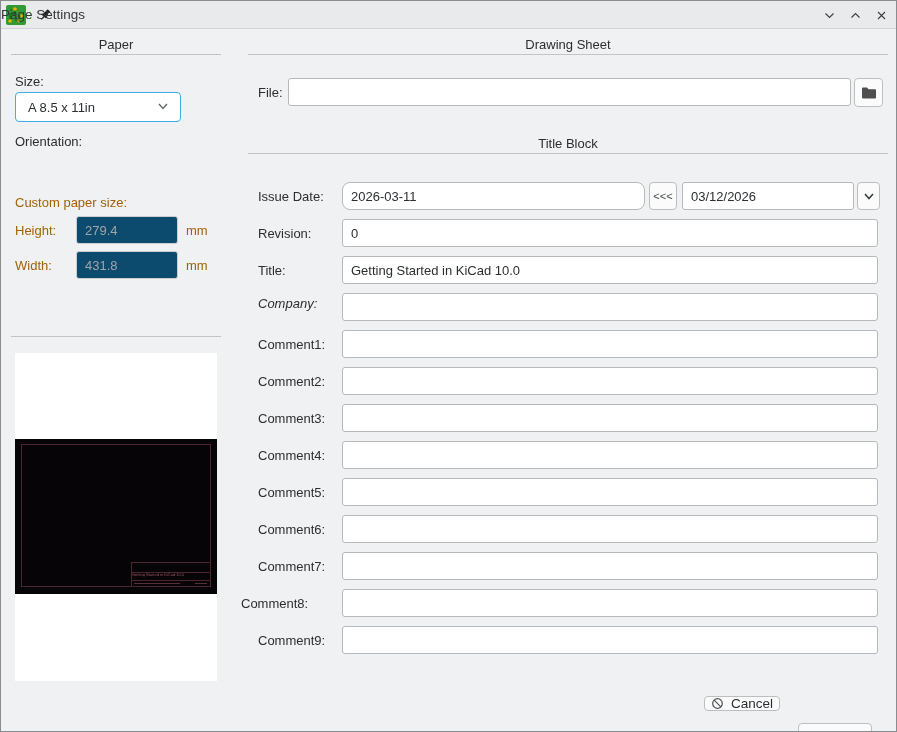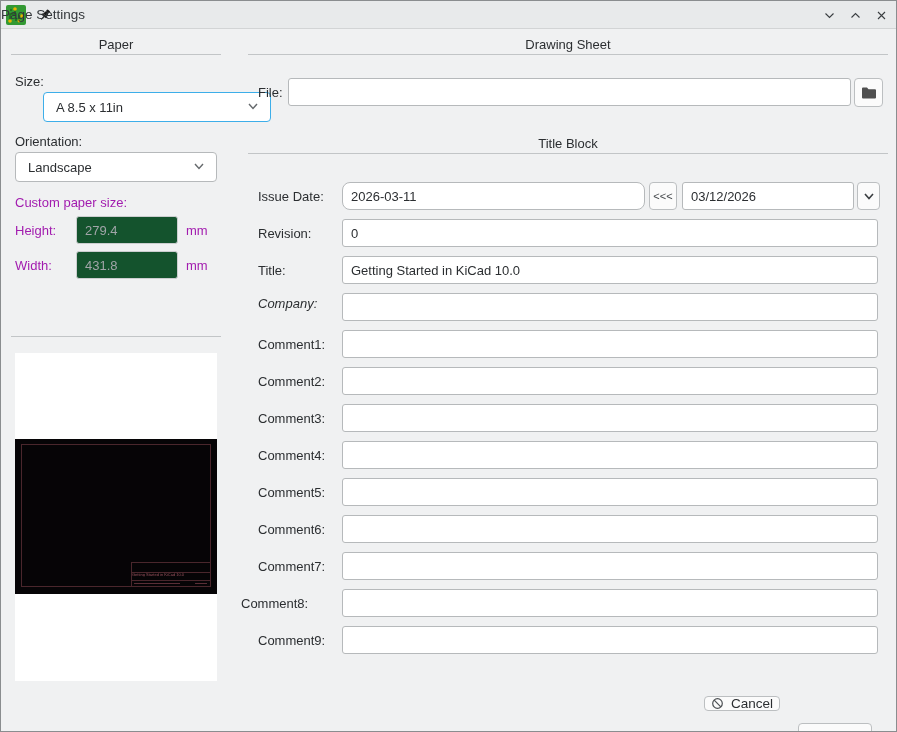--- a/index.html
+++ b/index.html
@@ -19,27 +19,27 @@
   #titlebar .pin{margin-left:10px;width:16px;height:16px;display:flex;align-items:center;justify-content:center;}
   #titlebar .title{
     position:absolute;left:0;right:0;text-align:left;font-size:13.5px;color:#33373a;pointer-events:none;
   }
   #titlebar .controls{position:absolute;right:6px;top:0;height:28px;display:flex;align-items:center;gap:8px;}
   .winbtn{width:18px;height:18px;display:flex;align-items:center;justify-content:center;background:transparent;border:none;padding:0;cursor:pointer;}
   
   .sect-title{position:absolute;text-align:center;font-size:13px;color:#2b2e31;}
   .sect-line{position:absolute;height:1px;background:#c2c5c7;}
   .lbl{position:absolute;font-size:13px;color:#2b2e31;white-space:nowrap;}
-  .lbl.dis{color:#a21caf;}
+  .lbl.dis{color:#a16207;}
   
   .tinput{
     position:absolute;height:28px;background:#ffffff;border:1px solid #b6b9bb;border-radius:3px;
     font-family:"Liberation Sans","DejaVu Sans",sans-serif;font-size:13px;color:#2b2e31;padding:0 8px;outline:none;
   }
-  .tinput:disabled,.tinput.dis{background:#14532d;border-color:#ccced0;color:#a1a5a8;}
+  .tinput:disabled,.tinput.dis{background:#0c4a6e;border-color:#ccced0;color:#a1a5a8;}
   .dropdown{
     position:absolute;height:30px;background:#ffffff;border:1px solid #b6b9bb;border-radius:4px;
     display:flex;align-items:center;padding:0 10px 0 12px;cursor:pointer;
   }
   .dropdown.focused{border:1.5px solid #3daee9;}
   .dropdown .ddtext{flex:1;color:#2b2e31;}
   .btn{
     position:absolute;background:#fbfbfb;border:1px solid #bcbfc1;border-radius:4px;
     display:flex;align-items:center;justify-content:center;gap:7px;cursor:pointer;
     font-family:"Liberation Sans","DejaVu Sans",sans-serif;font-size:13.5px;color:#2b2e31;padding:0;
@@ -100,38 +100,30 @@
             <path d="M3 3 L10 10 M10 3 L3 10" stroke="#3a3e41" stroke-width="1.1"></path>
           </svg>
       </button>
     </span>
   </div>
 
   <div class="sect-title" style="left:10px;top:36px;width:210px;">Paper</div>
   <div class="sect-line" style="left:10px;top:53px;width:210px;"></div>
 
   <div class="lbl" style="left:14px;top:73px;">Size:</div>
-  <div class="dropdown focused" style="left:14px;top:91px;width:228px;margin-left:28px;">
+  <div class="dropdown focused" style="left:14px;top:91px;width:166px;">
     <span class="ddtext">A 8.5 x 11in</span>
     <span>
       <svg width="14" height="14" viewBox="0 0 14 14">
           <polyline points="3,5 7,9.5 11,5" fill="none" stroke="#65696c" stroke-width="1.4"></polyline>
         </svg>
     </span>
   </div>
 
   <div class="lbl" style="left:14px;top:133px;">Orientation:</div>
-  <div class="dropdown" style="left:14px;top:151px;width:202px;">
-    <span class="ddtext">Landscape</span>
-    <span>
-      <svg width="14" height="14" viewBox="0 0 14 14">
-          <polyline points="3,5 7,9.5 11,5" fill="none" stroke="#65696c" stroke-width="1.4"></polyline>
-        </svg>
-    </span>
-  </div>
 
   <div class="lbl dis" style="left:14px;top:194px;">Custom paper size:</div>
 
   <div class="lbl dis" style="left:14px;top:222px;">Height:</div>
   <input class="tinput dis" style="left: 75px; top: 215px; width: 102px;" disabled="" value="279.4">
   <div class="lbl dis" style="left:185px;top:222px;">mm</div>
 
   <div class="lbl dis" style="left:14px;top:257px;">Width:</div>
   <input class="tinput dis" style="left: 75px; top: 250px; width: 102px;" disabled="" value="431.8">
   <div class="lbl dis" style="left:185px;top:257px;">mm</div>

